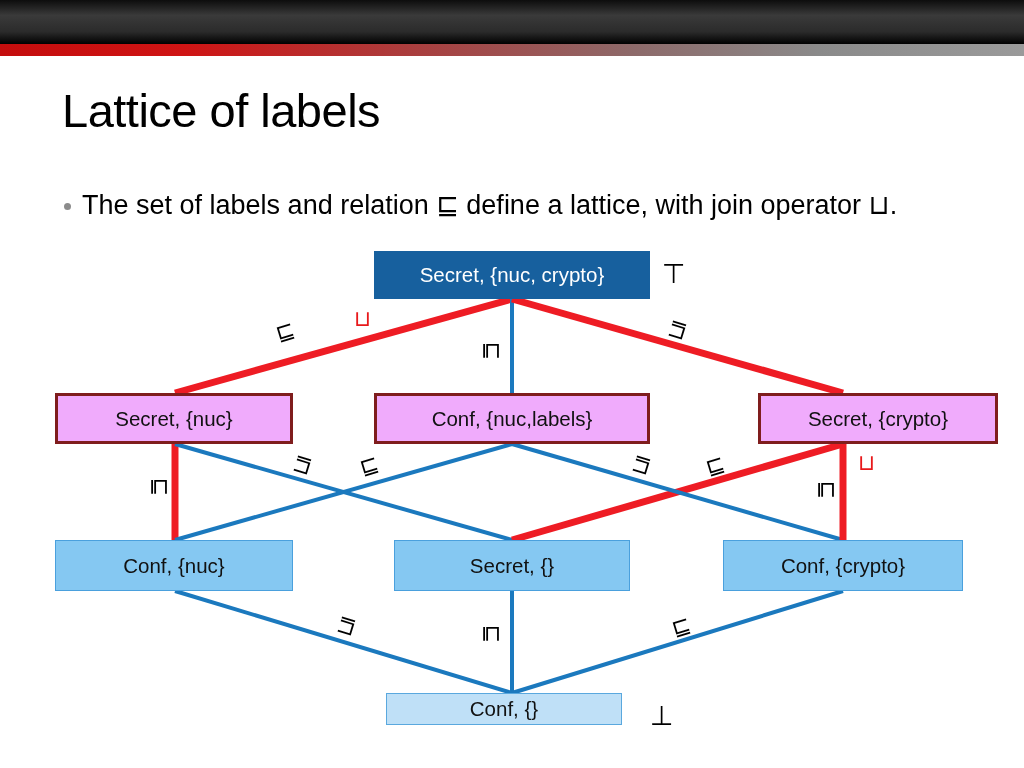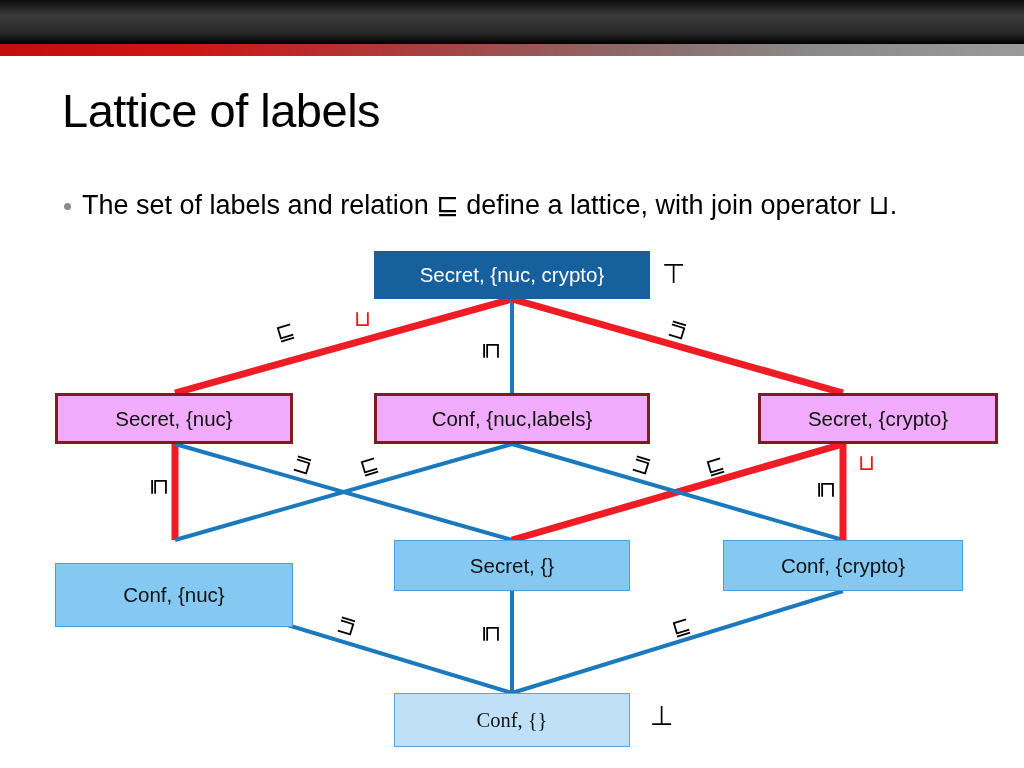--- a/index.html
+++ b/index.html
@@ -151,24 +151,24 @@
         <line x1="843" y1="540" x2="843" y2="444" stroke="#EE1C24" stroke-width="7" stroke-linecap="butt"></line>
         <line x1="512" y1="693" x2="175" y2="591" stroke="#1B79BE" stroke-width="4" stroke-linecap="butt"></line>
         <line x1="512" y1="693" x2="512" y2="591" stroke="#1B79BE" stroke-width="4" stroke-linecap="butt"></line>
         <line x1="512" y1="693" x2="843" y2="591" stroke="#1B79BE" stroke-width="4" stroke-linecap="butt"></line>
       </svg>
     <div id="node-layer">
         <div class="node top" style="left: 374px; top: 251px; width: 276px; height: 48px;">Secret, {nuc, crypto}</div>
         <div class="node mid" style="left: 55px; top: 393px; width: 238px; height: 51px;">Secret, {nuc}</div>
         <div class="node mid" style="left: 374px; top: 393px; width: 276px; height: 51px;">Conf, {nuc,labels}</div>
         <div class="node mid" style="left: 723px; top: 393px; width: 240px; height: 51px; margin-left: 35px;">Secret, {crypto}</div>
-        <div class="node low" style="left: 55px; top: 563px; width: 238px; height: 64px;">Conf, {nuc}</div>
+        <div class="node low" style="left: 55px; top: 540px; width: 238px; height: 51px;">Conf, {nuc}</div>
         <div class="node low" style="left: 394px; top: 540px; width: 236px; height: 51px;">Secret, {}</div>
         <div class="node low" style="left: 723px; top: 540px; width: 240px; height: 51px;">Conf, {crypto}</div>
-        <div class="node bottom" style="left: 394px; top: 693px; width: 236px; height: 54px; font-family: Liberation Serif, serif;">Conf, {}</div>
+        <div class="node bottom" style="left: 386px; top: 693px; width: 236px; height: 32px;">Conf, {}</div>
       </div>
     <div id="symbol-layer">
         <div class="extreme-symbol" style="left: 662px; top: 258px;">⊤</div>
         <div class="extreme-symbol" style="left: 650px; top: 700px;">⊥</div>
       </div>
     <div id="label-layer">
         <div class="edge-label" style="left: 276px; top: 321px; transform: rotate(-17deg);">⊑</div>
         <div class="edge-label red" style="left: 354px; top: 308px; transform: rotate(0deg);">⊔</div>
         <div class="edge-label" style="left: 483px; top: 340px; transform: rotate(90deg);">⊑</div>
         <div class="edge-label" style="left: 668px; top: 320px; transform: rotate(197deg);">⊑</div>

